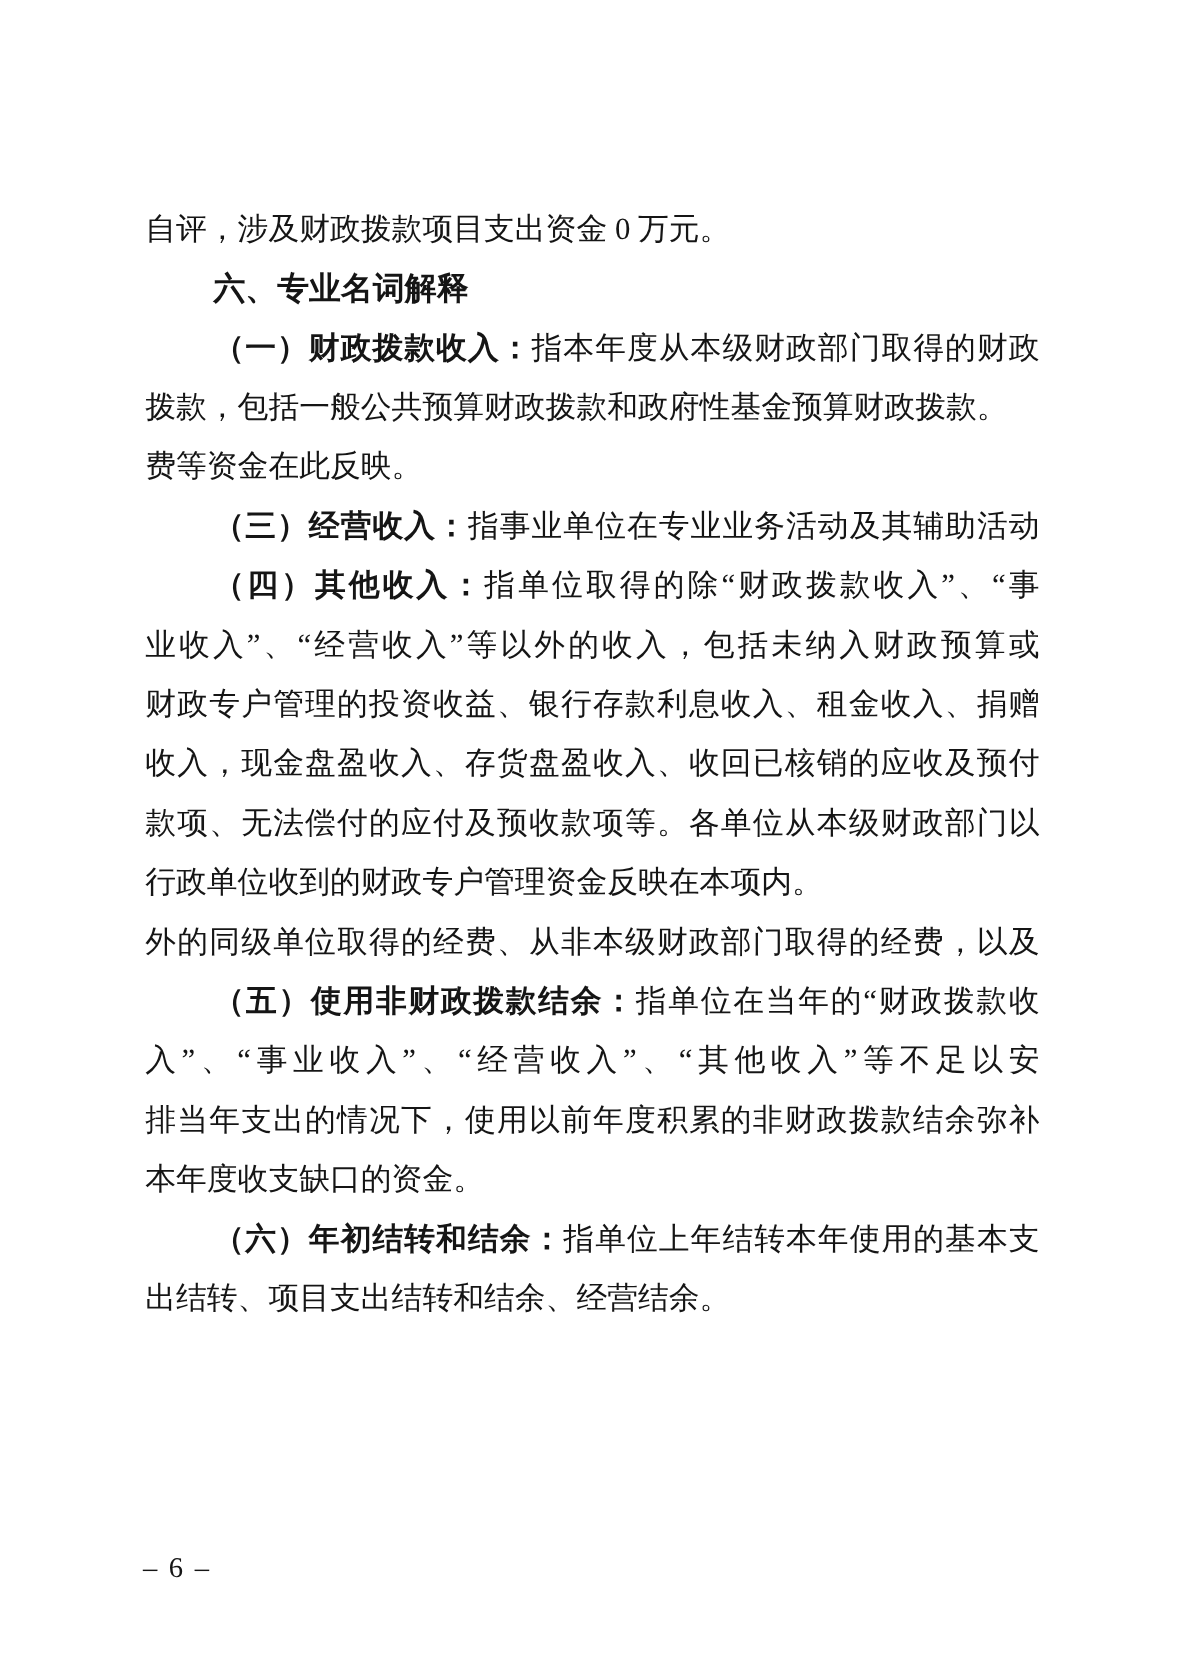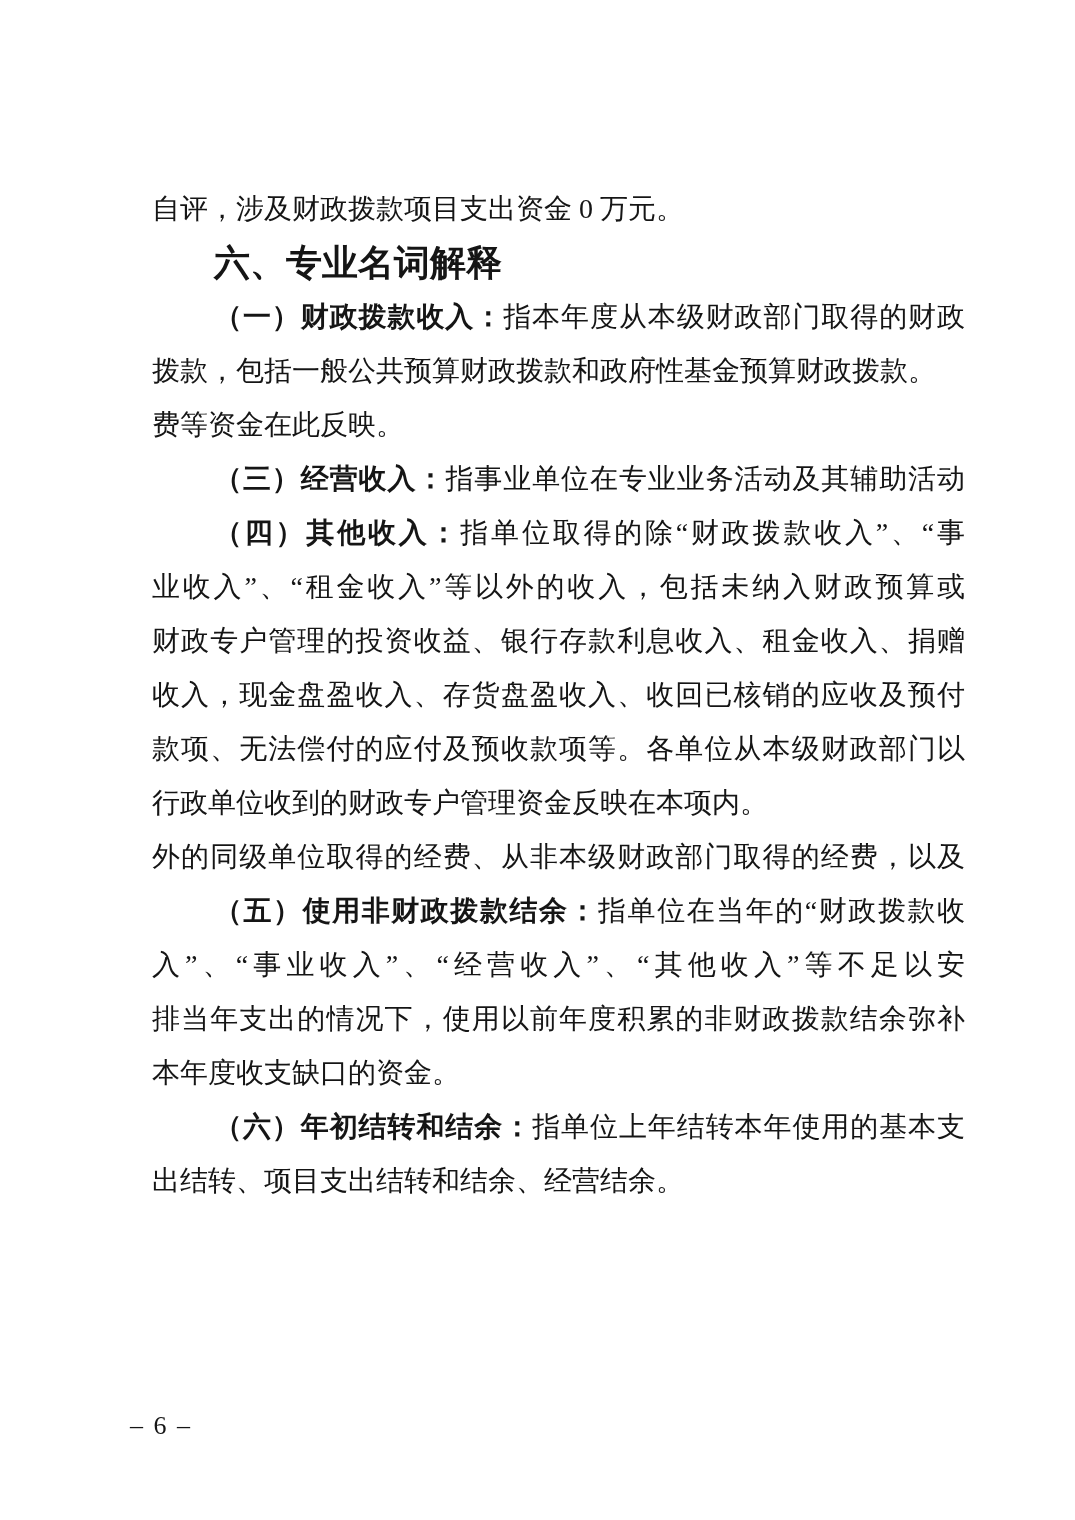--- a/index.html
+++ b/index.html
@@ -17,21 +17,20 @@
     height: 1520px;
     background: #ffffff;
     color: #151515;
     overflow: hidden;
   }
   .content {
     position: absolute;
     left: 132px;
     top: 182px;
     width: 813px;
-    margin-left: 20px;
   }
   .line {
     height: 54px;
     line-height: 54px;
     font-size: 28px;
     font-family: "Liberation Serif", "DejaVu Serif", serif;
     color: #151515;
     text-align: justify;
     text-align-last: left;
     white-space: normal;
@@ -43,21 +42,21 @@
   }
   .line.indent {
     padding-left: 62px;
   }
   .line .term {
     font-weight: 700;
   }
   .line.heading {
     font-family: Liberation Sans, sans-serif;
     font-weight: 700;
-    font-size: 36px;
+    font-size: 29px;
   }
   .footer {
     position: absolute;
     left: 130px;
     top: 1404px;
     height: 44px;
     line-height: 44px;
     font-size: 26px;
     letter-spacing: 2px;
     font-family: "Liberation Serif", "DejaVu Serif", serif;
@@ -79,21 +78,21 @@
 
 
 
   <div class="line"><span class="term"></span><span class="body-text">费等资金在此反映。</span></div>
 
   <div class="line full indent"><span class="term">（三）经营收入：</span><span class="body-text">指事业单位在专业业务活动及其辅助活动</span></div>
 
 
   <div class="line full indent"><span class="term">（四）其他收入：</span><span class="body-text">指单位取得的除“财政拨款收入”、“事</span></div>
 
-  <div class="line full"><span class="term"></span><span class="body-text">业收入”、“租金收入”等以外的收入，包括未纳入财政预算或</span></div>
+  <div class="line full"><span class="term"></span><span class="body-text">业收入”、“经营收入”等以外的收入，包括未纳入财政预算或</span></div>
 
   <div class="line full"><span class="term"></span><span class="body-text">财政专户管理的投资收益、银行存款利息收入、租金收入、捐赠</span></div>
 
   <div class="line full"><span class="term"></span><span class="body-text">收入，现金盘盈收入、存货盘盈收入、收回已核销的应收及预付</span></div>
 
   <div class="line full"><span class="term"></span><span class="body-text">款项、无法偿付的应付及预收款项等。各单位从本级财政部门以</span></div>
 
   <div class="line"><span class="term"></span><span class="body-text">行政单位收到的财政专户管理资金反映在本项内。</span></div>
 
   <div class="line full"><span class="term"></span><span class="body-text">外的同级单位取得的经费、从非本级财政部门取得的经费，以及</span></div>

